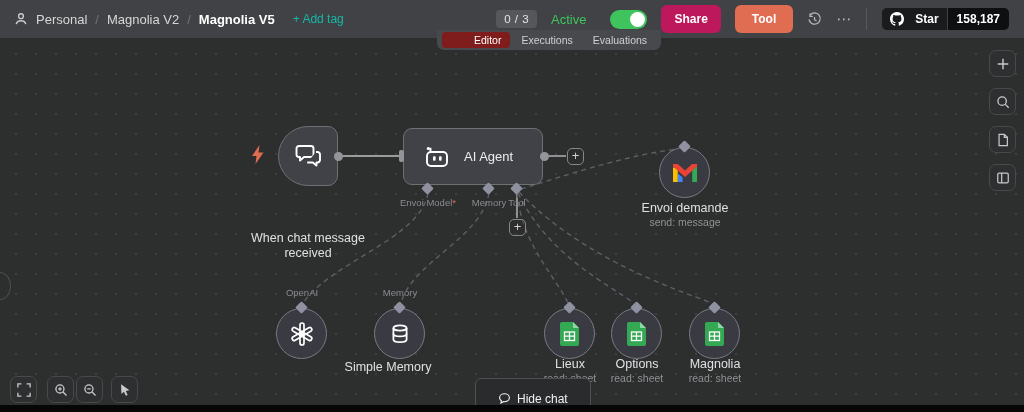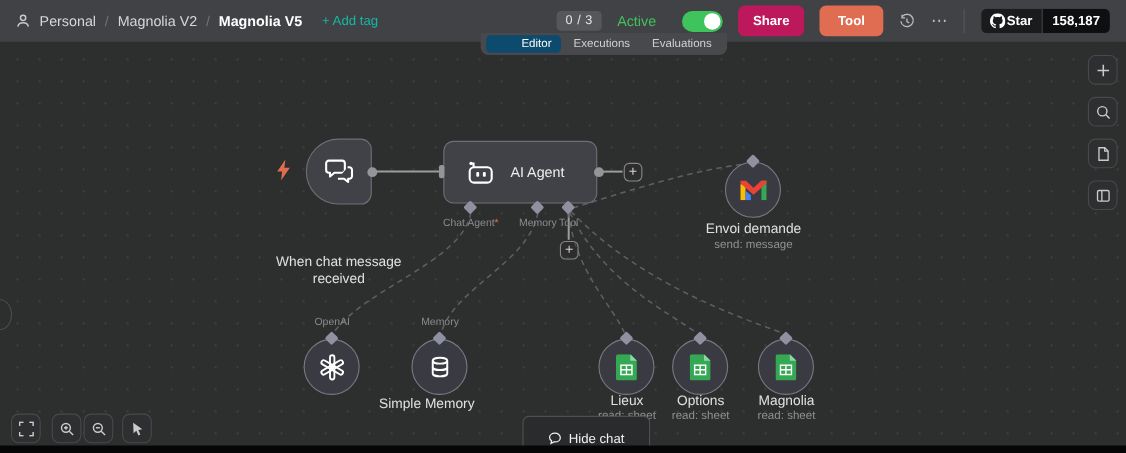--- a/index.html
+++ b/index.html
@@ -26,31 +26,31 @@
             border-radius:50%; background:#ffffff; }
   .btn { border:none; border-radius:6px; font-size:12px; font-weight:700;
          font-family:"Liberation Sans",sans-serif; cursor:pointer; }
   .btn-share { background:#be185d; color:#ffffff; padding:7px 13px; }
   .btn-save  { background:#e06c51; color:#ffffff; padding:7px 17px; }
   .hdr-icon { display:flex; align-items:center; color:#b9babc; }
   .more-glyph { color:#b9babc; font-size:15px; letter-spacing:1px; }
   .vdiv { width:1px; height:22px; background:#56585b; }
   .gh { display:flex; align-items:stretch; border:1px solid #3f4144; border-radius:6px;
         overflow:hidden; }
-  .gh-left { display:flex; align-items:flex-end; gap:1px; background:#1a1b1d;
+  .gh-left { display:flex; align-items:flex-end; gap:11px; background:#1a1b1d;
         padding:4px 8px; color:#ffffff; font-size:12px; font-weight:700; }
   .gh-right { display:flex; align-items:center; background:#0e0f11; padding:4px 9px;
         color:#ffffff; font-size:12px; font-weight:700; border-left:1px solid #3f4144; }
 
   
   .tabstrip { position:absolute; left:437px; top:30px; height:20px; z-index:31;
         background:#48494c; border-radius:0 0 7px 7px; display:flex; align-items:center;
         padding:0 5px; gap:2px; }
   .tab { font-size:10.5px; color:#cfd0d2; padding:2px 9px; border-radius:4px; }
-  .tab.active { background:#0c4a6e; color:#ffffff;padding-left:32px; }
+  .tab.active { background:#7f1d1d; color:#ffffff;padding-left:32px; }
 
   
   .canvas { position:absolute; left:0; top:38px; width:1024px; height:367px;
         background-color:#2d2e2e;
         background-image:radial-gradient(#3e3f40 1px, transparent 1.3px);
         background-size:20px 20px; background-position:6px 6px; z-index:1; }
   svg.edges { position:absolute; left:0; top:0; width:1024px; height:412px;
         z-index:5; pointer-events:none; }
 
   .node-label { position:absolute; z-index:12; text-align:center; color:#dfe0e2;
@@ -197,21 +197,21 @@
     </svg>
     <span class="agent-title">AI Agent</span>
   </div>
   <span class="port-rect" style="left:399px; top:150px;"></span>
   <span class="port-dot" style="left:540px; top:152px;"></span>
   <div class="plusbox" style="left:567px; top:148px;">+</div>
 
   <span class="diamond" style="left:423px; top:184px;"></span>
   <span class="diamond" style="left:484px; top:184px;"></span>
   <span class="diamond" style="left:512px; top:184px;"></span>
-  <div class="port-label" style="left:388px; top:197px; width:80px;"><span>Chat Agent</span><span class="req">*</span></div>
+  <div class="port-label" style="left:388px; top:197px; width:80px;"><span>Envoi Model</span><span class="req">*</span></div>
   <div class="port-label" style="left:459px; top:197px; width:60px;">Memory</div>
   <div class="port-label" style="left:502px; top:197px; width:30px;">Tool</div>
   <div class="plusbox" style="left:509px; top:219px;">+</div>
 
   <div class="circle-node" style="left:659px; top:147px;">
     <svg width="24" height="18" viewBox="0 0 24 18">
       <rect x="0" y="3.5" width="4.8" height="14.5" fill="#FBBC04"></rect>
       <polygon points="4.8,18 4.8,9.5 9.6,13.6 9.6,18" fill="#4285F4"></polygon>
       <rect x="19.2" y="0" width="4.8" height="18" fill="#34A853"></rect>
       <polygon points="0,0 4.8,0 12,6.6 19.2,0 24,0 24,2.6 12,13 0,2.6" fill="#EA4335"></polygon>

